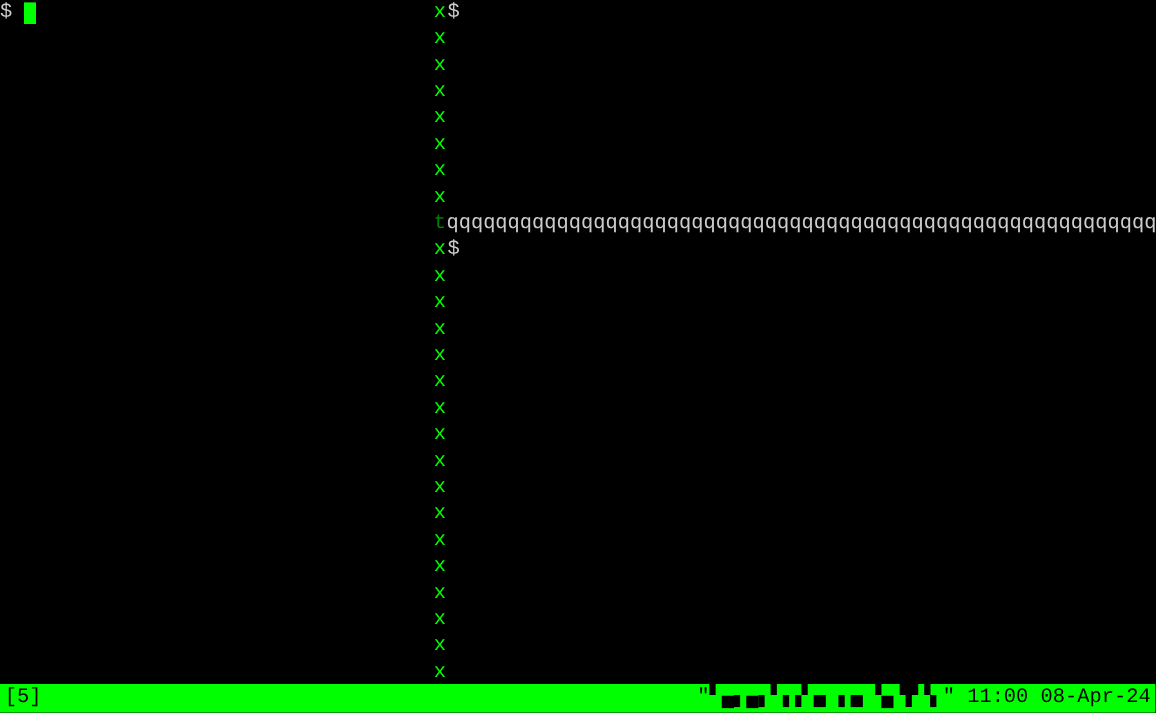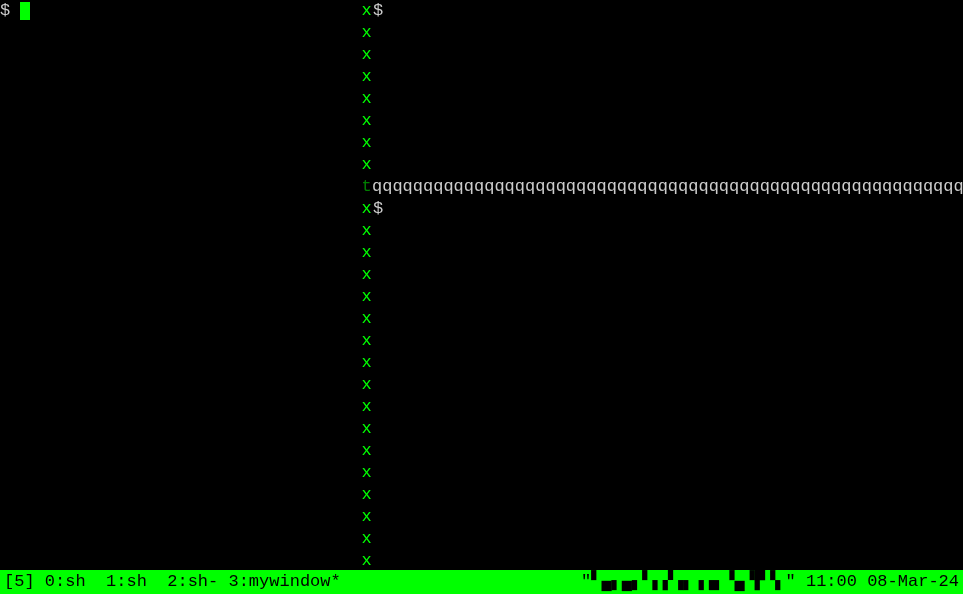--- a/index.html
+++ b/index.html
@@ -140,20 +140,20 @@
   </div>
 
   <div class="hborder"><span>qqqqqqqqqqqqqqqqqqqqqqqqqqqqqqqqqqqqqqqqqqqqqqqqqqqqqqqqqqqqqqqqqqqqqqqqqqqqqqqqqqqqqqqqqqqqqqqqqqqq</span></div>
 
   <div class="pane-right-bottom">
     <div class="prompt-line"><span class="prompt-char">$ </span></div>
   </div>
 
   <div class="statusbar">
     <div class="status-left">
-      <span>[5]</span><span> </span><span id="winlist"><span>0:sh</span><span>  </span><span>1:sh</span><span>  </span><span>2:sh-</span><span> </span><span>3:mywindow*</span><span></span></span>
+      <span>[5]</span><span> </span>
     </div>
     <div class="status-right">
-      <span>"</span><span>▘▄▖▄▖▘▖▞▗▖▗▗▖▝▄▝▛▝▖</span><span>"</span><span> </span><span>11:00</span><span> </span><span>08-Mar-24</span>
+      <span>"</span><span>▘▄▖▄▖▘▖▞▗▖▗▗▖▝▄▝▛▝▖</span><span>"</span><span> </span><span>11:00</span><span> </span><span>08-Apr-24</span>
     </div>
   </div>
 
 </div>
 
 </body></html>

